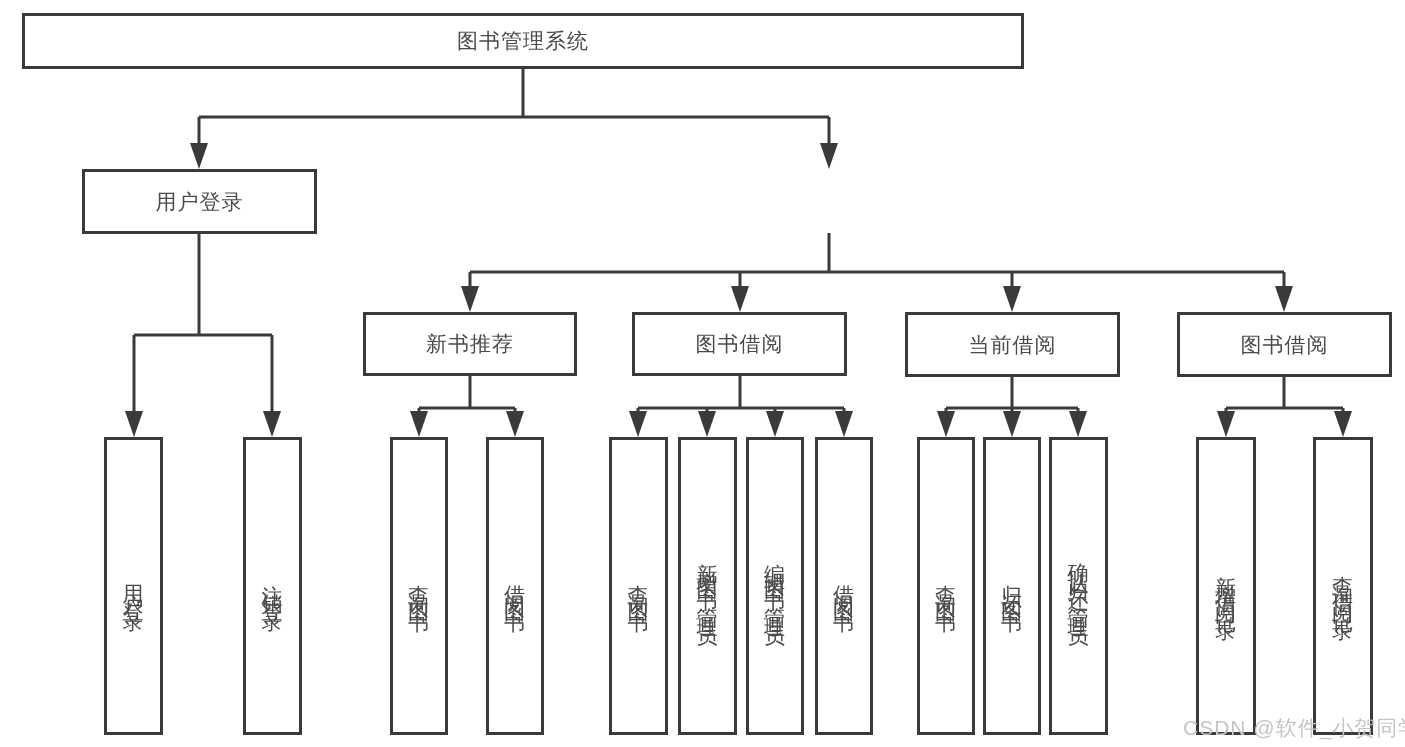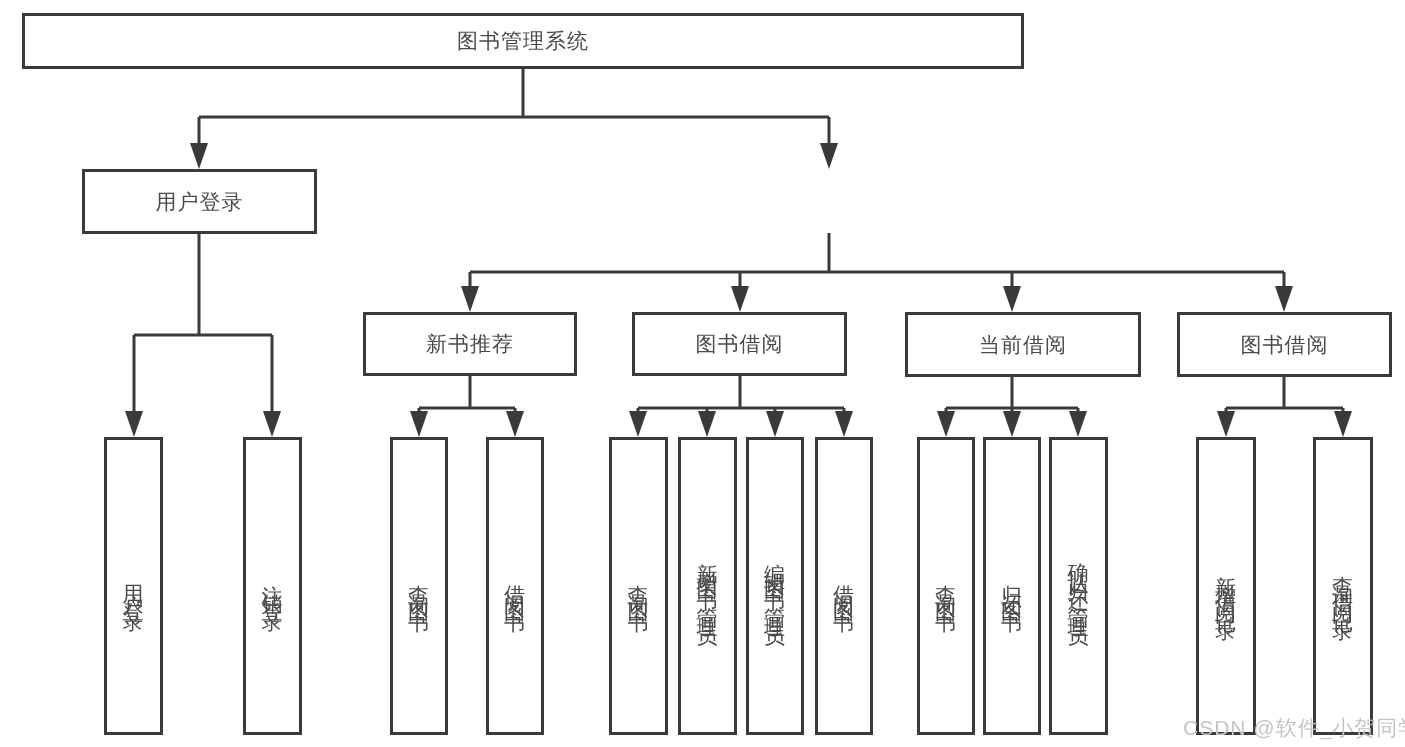--- a/index.html
+++ b/index.html
@@ -79,21 +79,21 @@
       <polygon points="1334,411 1352,411 1343,437"></polygon>
     </g>
   </svg>
 
   <div class="hbox" style="left:22px;top:13px;width:1002px;height:56px;">图书管理系统</div>
 
   <div class="hbox" style="left:82px;top:169px;width:235px;height:65px;">用户登录</div>
 
   <div class="hbox" style="left:363px;top:312px;width:214px;height:64px;">新书推荐</div>
   <div class="hbox" style="left:632px;top:312px;width:215px;height:64px;">图书借阅</div>
-  <div class="hbox" style="left:905px;top:312px;width:236px;height:65px;">当前借阅</div>
+  <div class="hbox" style="left:905px;top:312px;width:215px;height:65px;">当前借阅</div>
   <div class="hbox" style="left:1177px;top:312px;width:215px;height:65px;">图书借阅</div>
 
   <div class="vbox" style="left:104px;width:59px;">
     <span class="vtext">用户登录</span>
   </div>
   <div class="vbox" style="left:243px;width:59px;">
     <span class="vtext">注销登录</span>
   </div>
 
   <div class="vbox" style="left:390px;width:58px;">

